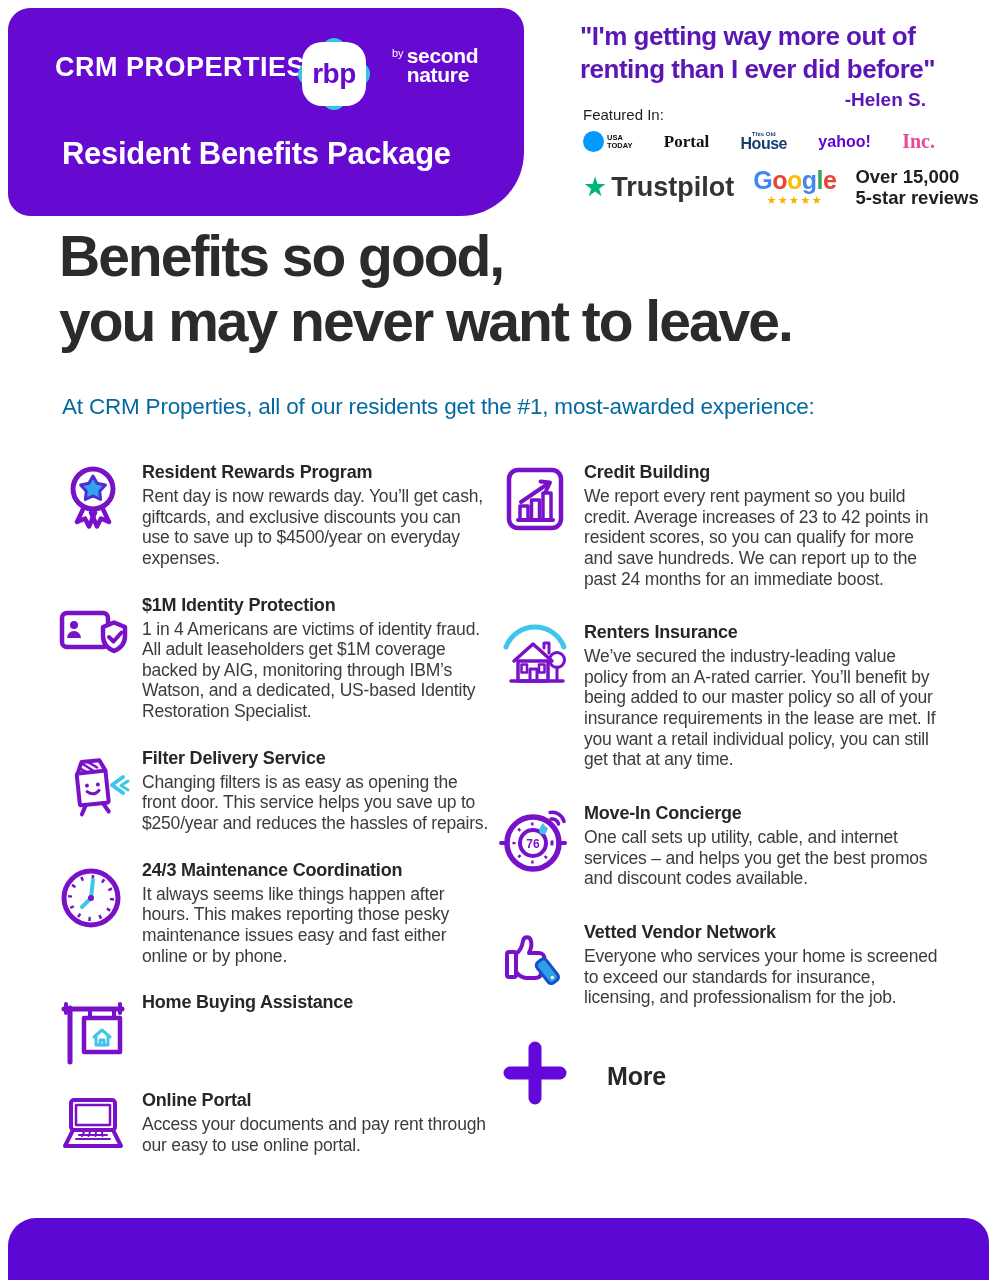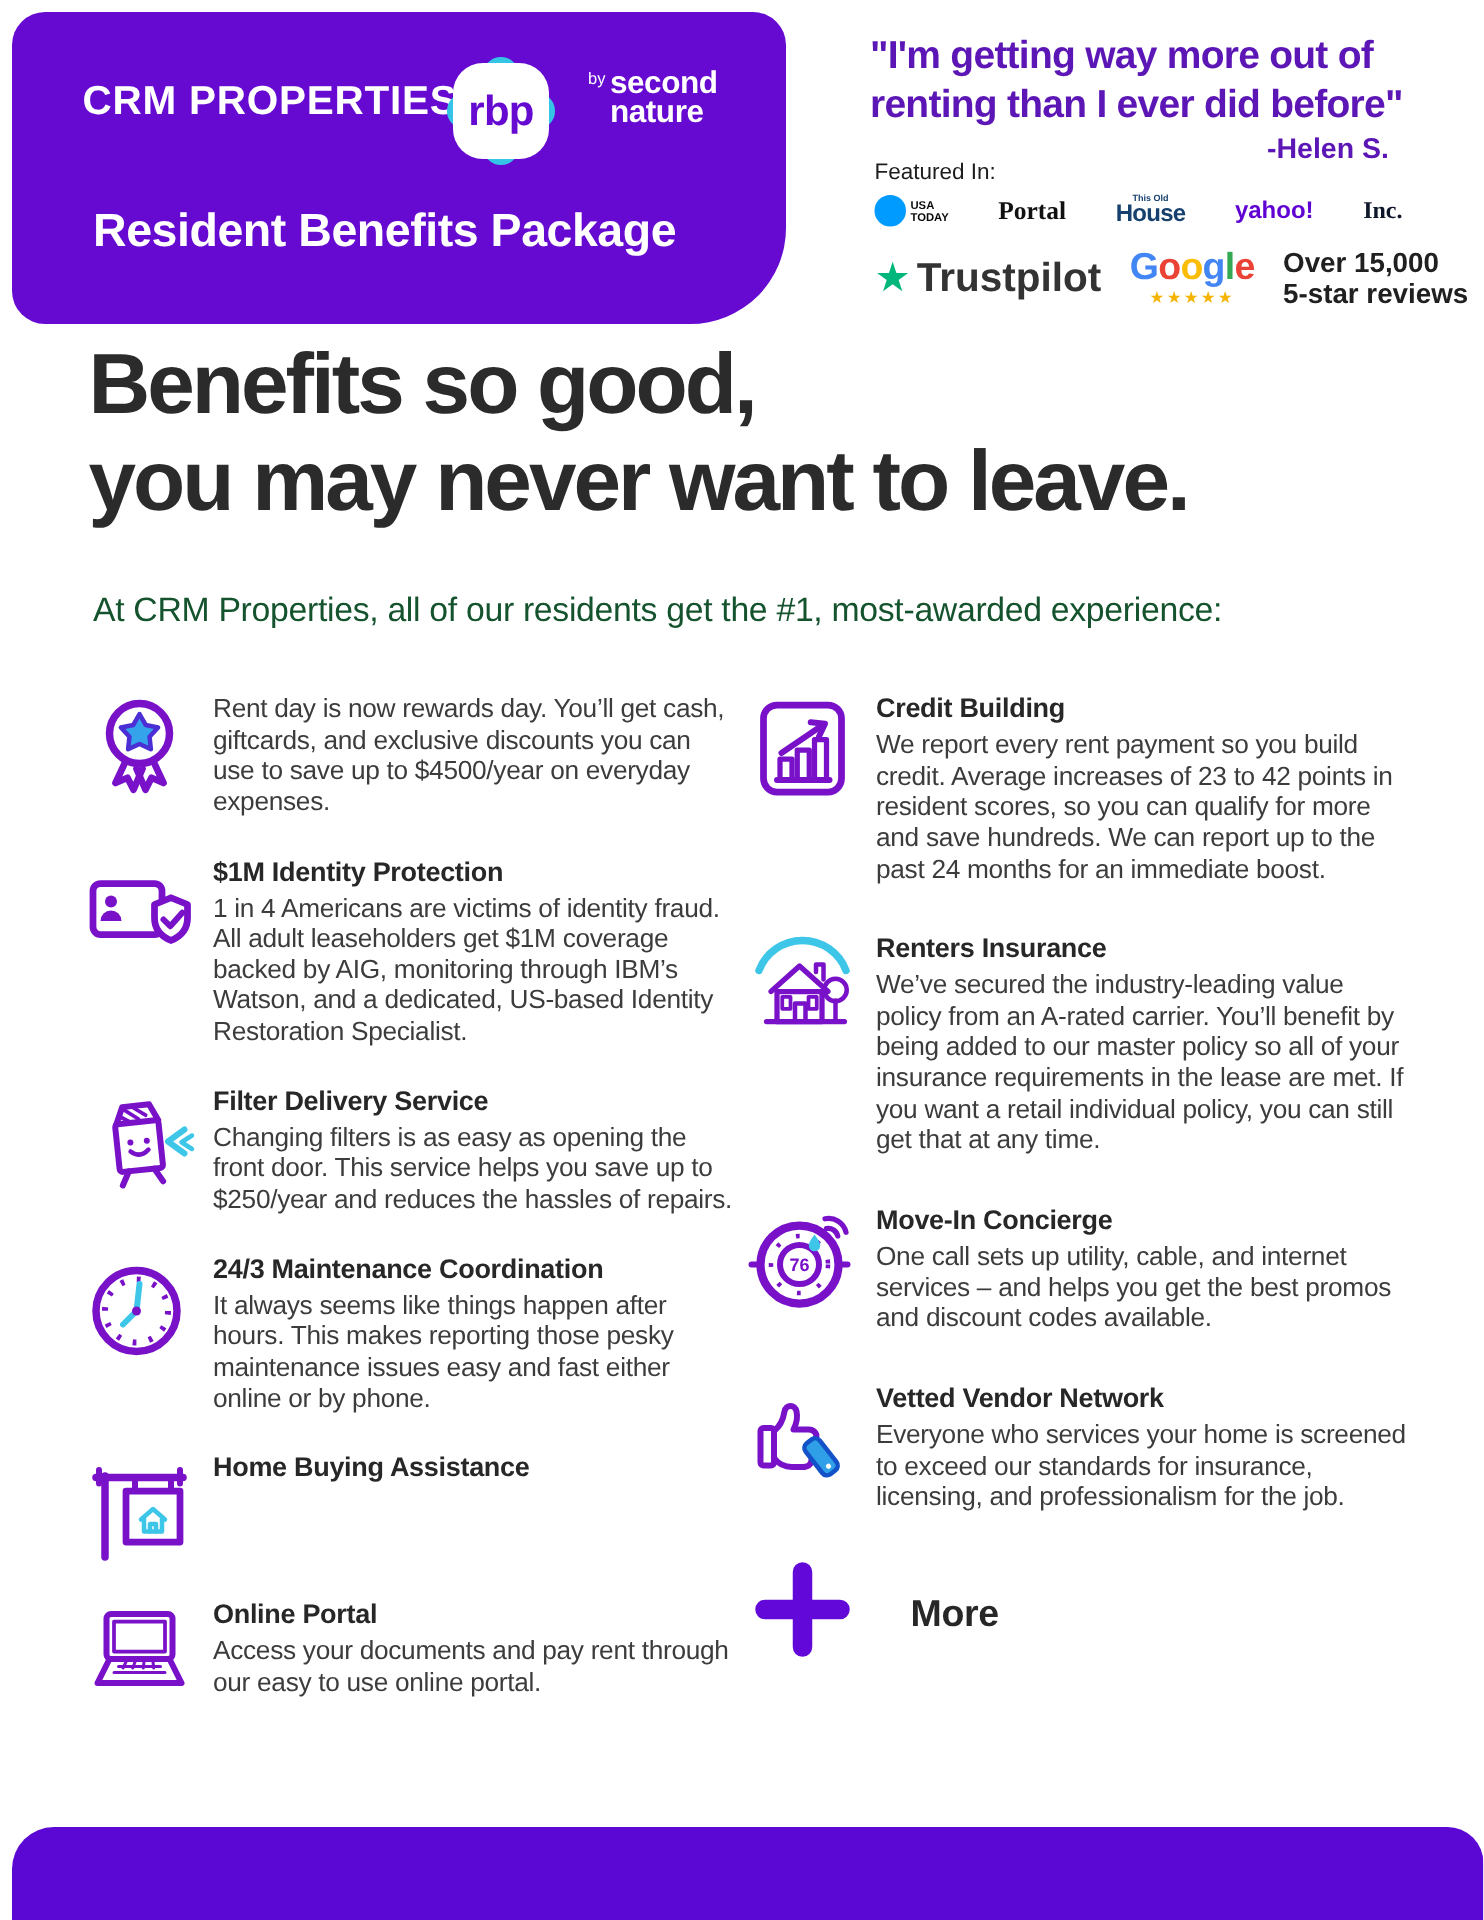--- a/index.html
+++ b/index.html
@@ -33,34 +33,34 @@
   .f-label{font-size:15px;color:#1d1d1d;}
   .f-row{display:flex;align-items:center;justify-content:space-between;margin-top:7px;}
   .usat{display:flex;align-items:center;gap:3px;}
   .usat-circle{width:21px;height:21px;border-radius:50%;background:#009BFF;}
   .usat-txt{font-size:7.5px;font-weight:800;line-height:1.05;color:#0a0a0a;}
   .forbes{font-family:"Liberation Serif",serif;font-size:17px;font-weight:700;color:#111;}
   .house{text-align:center;color:#16406E;font-weight:800;}
   .house-top{font-size:6px;line-height:1;}
   .house-main{font-size:16px;letter-spacing:-.5px;margin-top:-1px;line-height:1;}
   .yahoo{font-size:16px;font-weight:800;color:#5F01D2;}
-  .inc{font-family:"Liberation Serif",serif;font-size:16px;font-weight:800;color:#0f172a;}
+  .inc{font-family:"Liberation Serif",serif;font-size:20px;font-weight:800;color:#ec4899;}
   .r-row{display:flex;align-items:center;margin-top:13px;gap:19px;}
   .tp{display:flex;align-items:center;gap:4px;}
   .tp-star{color:#00B67A;font-size:27px;line-height:1;}
   .tp-name{font-size:27px;font-weight:600;color:#333;}
   .google{text-align:center;}
   .g-word{font-size:25px;font-weight:600;letter-spacing:-.5px;line-height:1;}
   .g-stars{font-size:11px;color:#F4B400;letter-spacing:1.5px;margin-top:1px;}
   .over{font-size:18.5px;font-weight:700;color:#202020;line-height:1.15;white-space:nowrap;}
 
   
   .h1{position:absolute;left:59px;top:224px;font-size:57px;font-weight:800;color:#2b2b2b;
       line-height:1.14;letter-spacing:-2px;}
-  .sub{position:absolute;left:62px;top:394px;font-size:22.5px;color:#14532d;letter-spacing:-.2px;
+  .sub{position:absolute;left:62px;top:394px;font-size:22.5px;color:#0369a1;letter-spacing:-.2px;
        white-space:nowrap;}
 
   
   .col{position:absolute;top:462px;}
   .col-left{left:56px;width:436px;}
   .col-right{left:498px;width:442px;}
   .benefit{display:flex;margin-bottom:26px;}
   .col-right .benefit{margin-bottom:33px;}
   .b-icon{width:74px;min-width:74px;height:72px;margin-right:12px;display:flex;
           justify-content:center;align-items:flex-start;}
@@ -149,20 +149,21 @@
     <div class="benefit">
       <div class="b-icon">
         <svg class="icon" width="72" height="72" viewBox="0 0 72 72">
           <circle class="st" cx="36" cy="27" r="20" stroke-width="5"></circle>
           <polygon points="36,14 40.1,21.3 48.4,23 42.7,29.2 43.6,37.5 36,34 28.4,37.5 29.3,29.2 23.6,23 31.9,21.3" fill="#35A3EC" stroke="#4B2ED4" stroke-width="3" stroke-linejoin="round"></polygon>
           <path class="st" stroke-width="4.5" d="M27 45 l-7 15 8 -3.5 4 8 6 -14"></path>
           <path class="st" stroke-width="4.5" d="M45 45 l7 15 -8 -3.5 -4 8 -6 -14"></path>
         </svg>
       </div>
       <div class="b-text">
+        <div class="b-title">Resident Rewards Program</div>
         <div class="b-body">Rent day is now rewards day. You’ll get cash, giftcards, and exclusive discounts you can use to save up to $4500/year on everyday expenses.</div>
       </div>
     </div>
 
     <div class="benefit">
       <div class="b-icon">
         <svg class="icon" width="72" height="72" viewBox="0 0 72 72">
           <rect class="st" x="5" y="18" width="46" height="34" rx="5" stroke-width="4.5"></rect>
           <circle cx="17" cy="30" r="4" fill="#7911C9"></circle>
           <path d="M10 43 a7 7 0 0 1 14 0 z" fill="#7911C9"></path>

